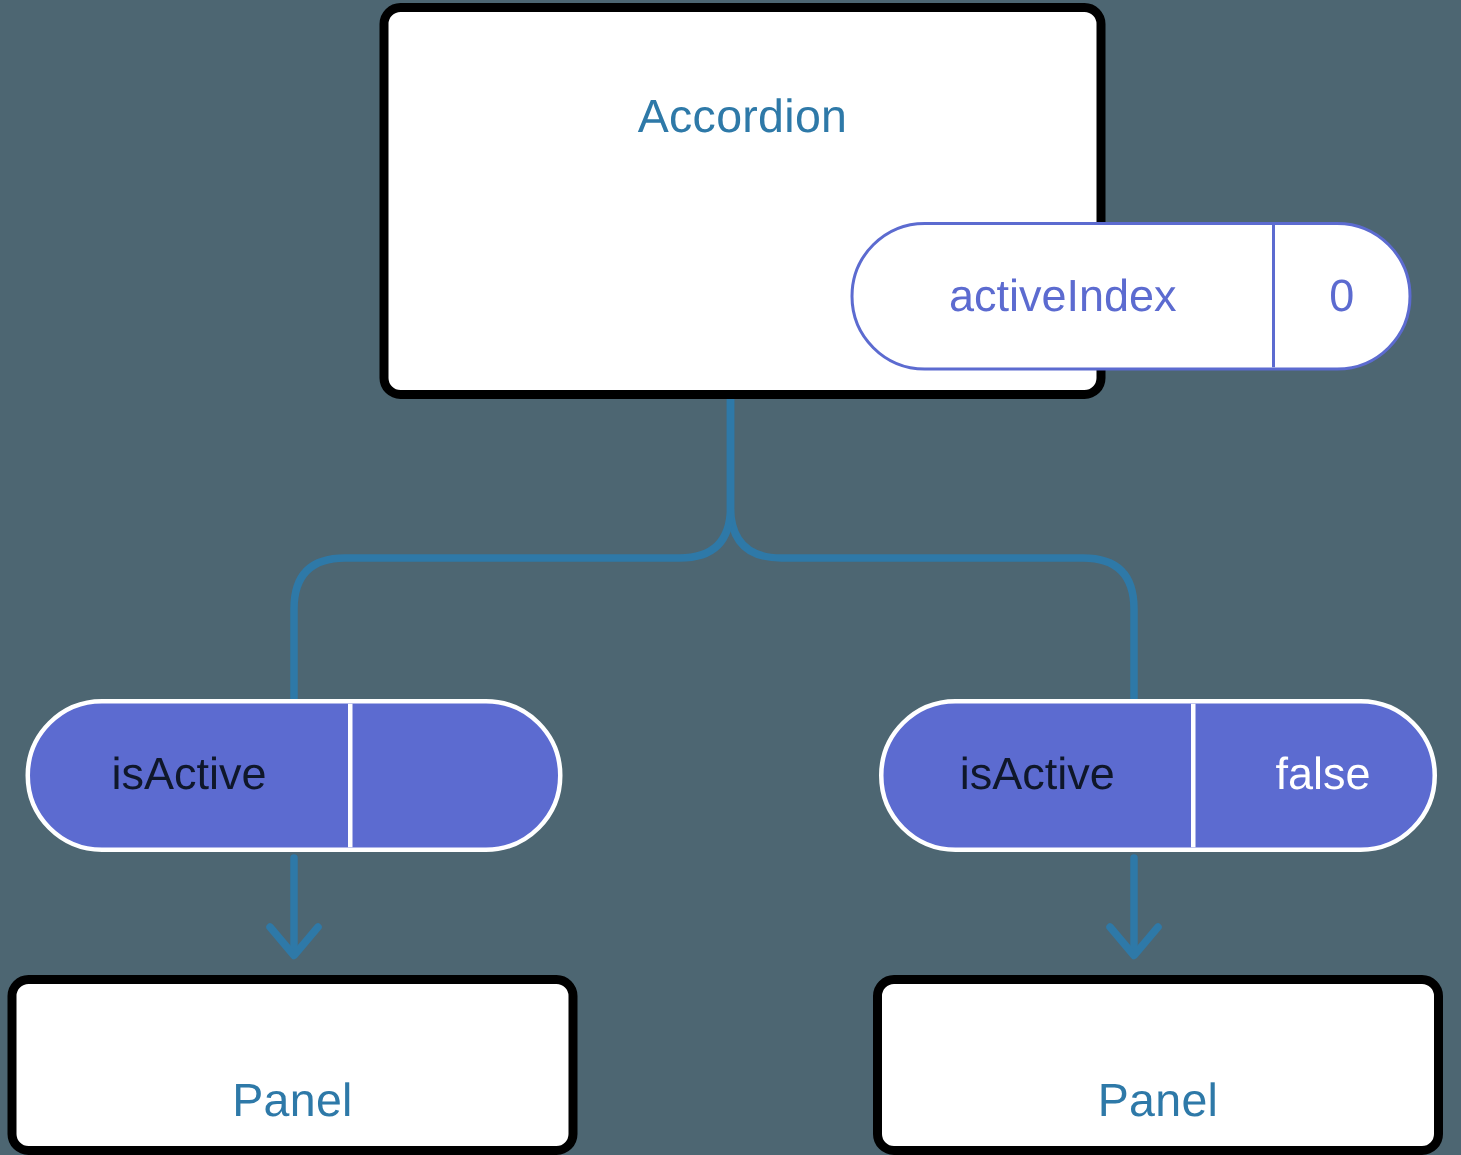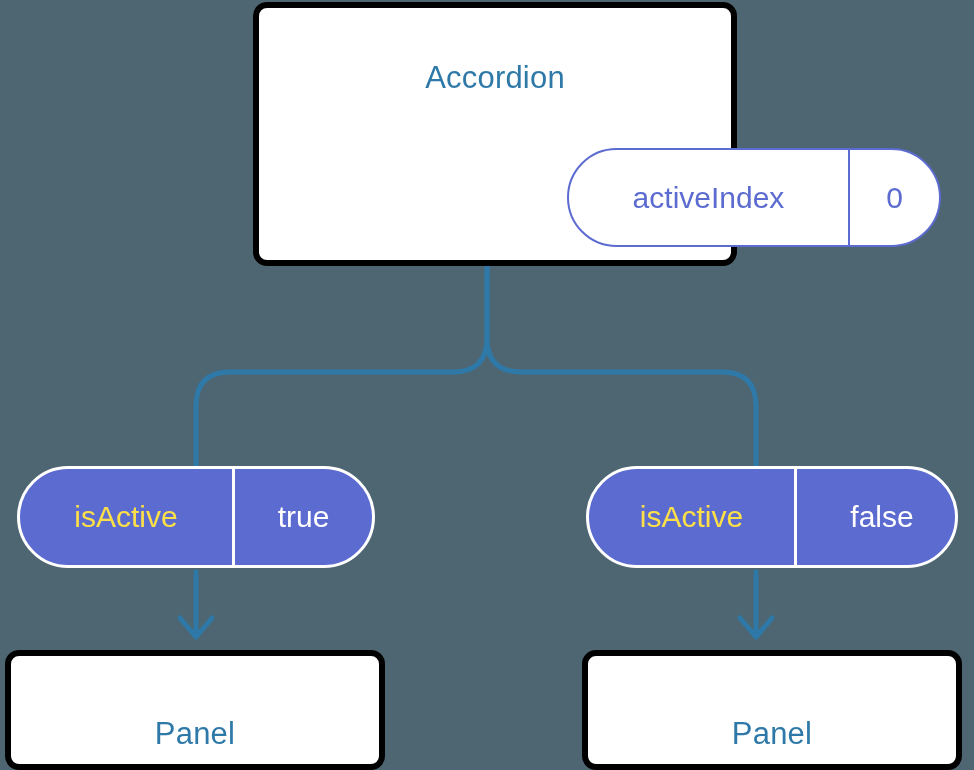--- a/index.html
+++ b/index.html
@@ -89,21 +89,21 @@
   .pill.outlined .pill-val {
     color: #5c6bd0;
   }
 
   
   .pill.filled {
     background: #5c6bd0;
     border: 3px solid #ffffff;
   }
   .pill.filled .pill-key {
-    color: #fde047;
+    color: #0f172a;
     border-right: 3px solid #ffffff;
   }
   .pill.filled .pill-val {
     color: #ffffff;
   }
 
   #state-pill {
     left: 308px;
     top: 120px;
     width: 374px;
@@ -185,21 +185,20 @@
     <div class="card-title">Accordion</div>
 
     <div class="pill outlined" id="state-pill">
       <div class="pill-key">activeIndex</div>
       <div class="pill-val">0</div>
     </div>
   </div>
 
   <div class="pill filled" id="prop-pill-left">
     <div class="pill-key">isActive</div>
-    <div class="pill-val">true</div>
   </div>
 
   <div class="pill filled" id="prop-pill-right">
     <div class="pill-key">isActive</div>
     <div class="pill-val">false</div>
   </div>
 
   <div class="card" id="panel-card-left">
     <div class="card-title">Panel</div>
   </div>

